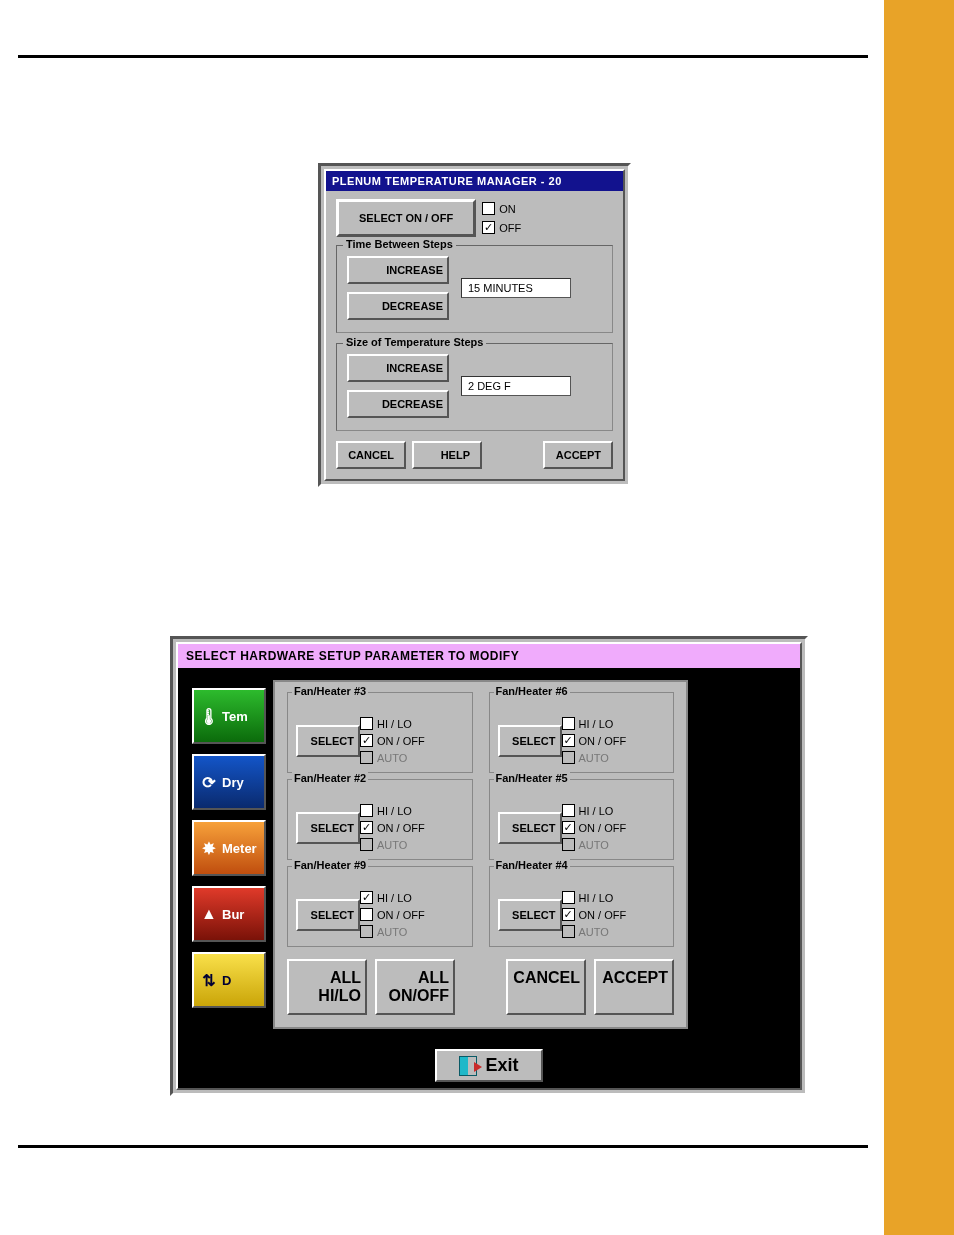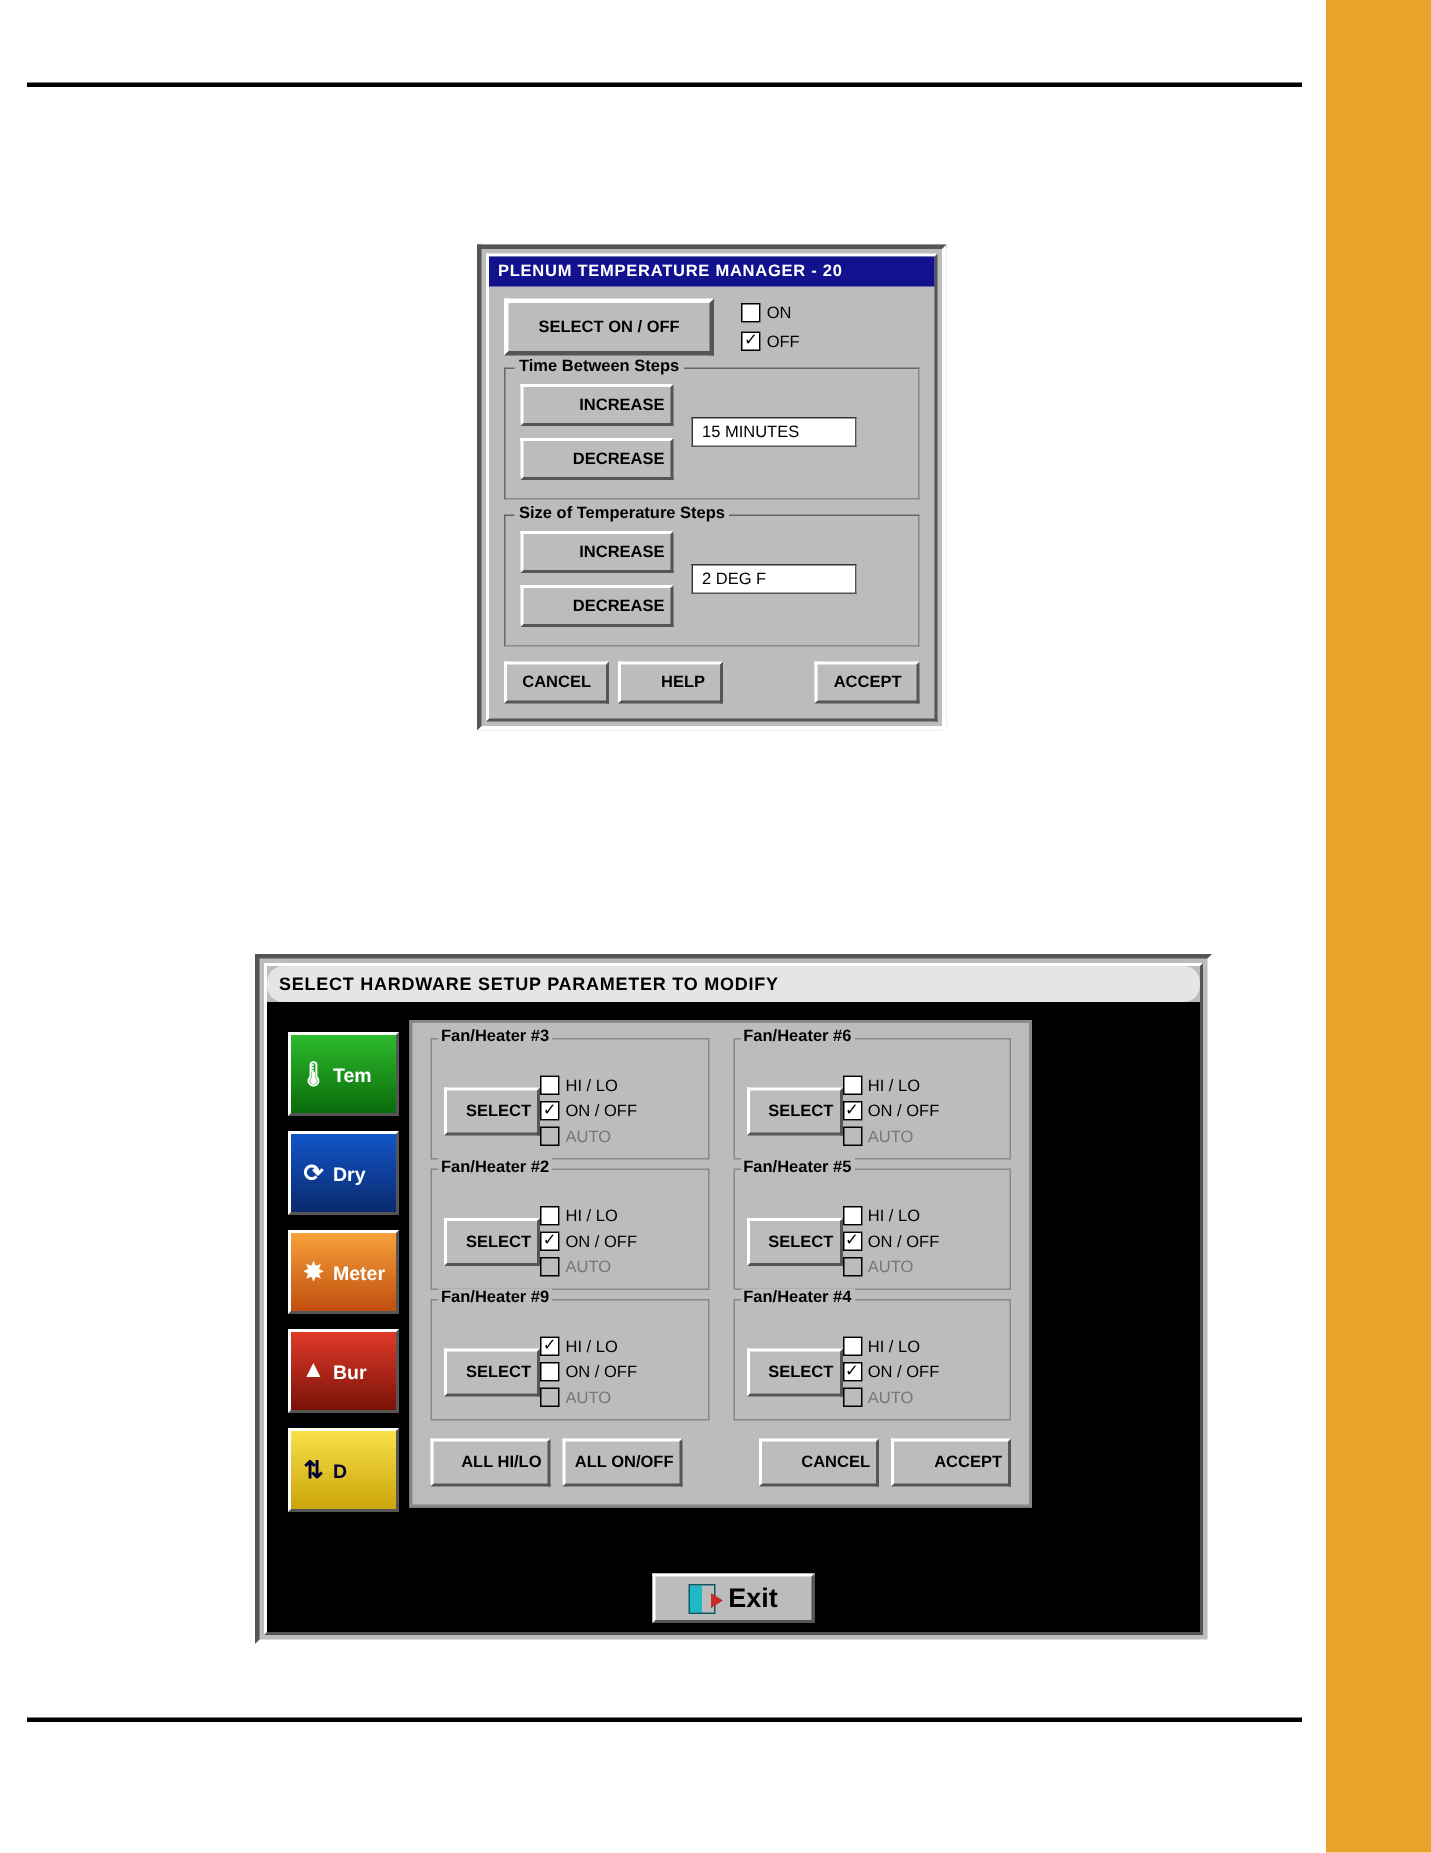--- a/index.html
+++ b/index.html
@@ -76,21 +76,21 @@
     font-weight: bold;
     padding: 6px 10px;
     cursor: pointer;
     text-align: right;
   }
   .btn.big {
     padding: 10px 20px;
     border-width: 3px;
   }
   .onoff-checks {
-    margin-left: 18px;
+    margin-left: 6px;
     display: flex;
     flex-direction: column;
     gap: 6px;
     font-size: 11px;
     justify-content: center;
   }
   .chk {
     display: flex;
     align-items: center;
     gap: 4px;
@@ -166,27 +166,26 @@
   }
   .win2-inner {
     border: 2px solid #fff;
     border-right-color:#555;
     border-bottom-color:#555;
     height: 100%;
     display:flex;
     flex-direction:column;
   }
   .win2-title {
-    background: #e5e5e5;
+    background: #f0abfc;
     color: #000;
     font-size: 12px;
     font-weight: bold;
     padding: 5px 8px;
     letter-spacing:0.5px;
-    border-radius:11px;
   }
   .win2-body {
     flex:1;
     background: #000;
     position: relative;
     padding: 10px;
   }
   .sidebar {
     position: absolute;
     top: 20px;
@@ -248,21 +247,21 @@
     padding:0 2px;
   }
   .fh .btn { width:64px; padding:8px 4px; font-size:11px; }
   .fh .opts { display:flex; flex-direction:column; gap:4px; font-size:11px; }
   .fh .opts .dis { color:#777; }
   .modal-footer {
     display:flex;
     gap:8px;
     margin-top:12px;
   }
-  .modal-footer .btn { width:80px; padding:8px 4px; font-size:11px;}
+  .modal-footer .btn { width:80px; padding:8px 4px; font-size:16px;}
   .modal-footer .gap { flex:1; }
   .exit-row {
     position:absolute;
     bottom:6px;
     left:0; right:0;
     display:flex;
     justify-content:center;
   }
   .exit-btn {
     background:#bcbcbc;

